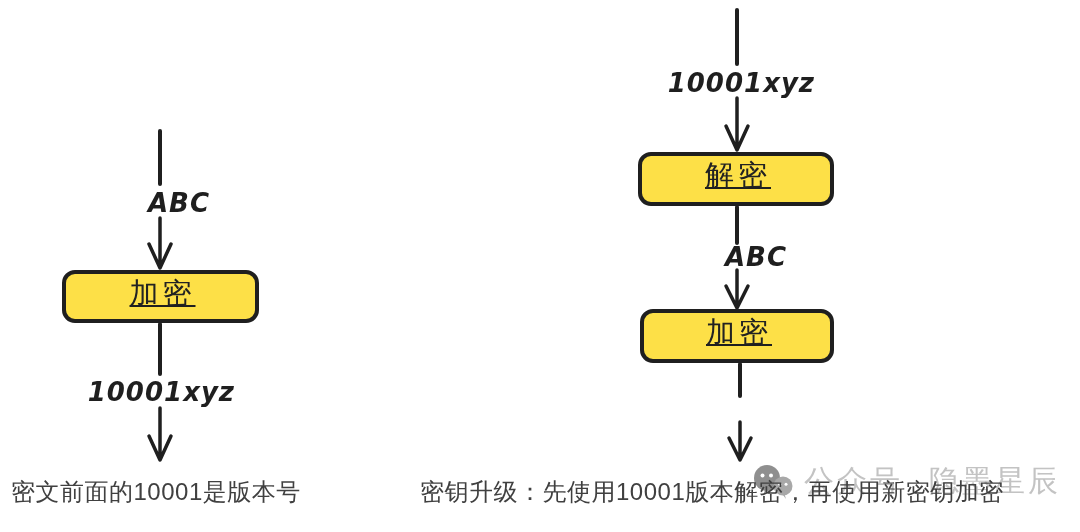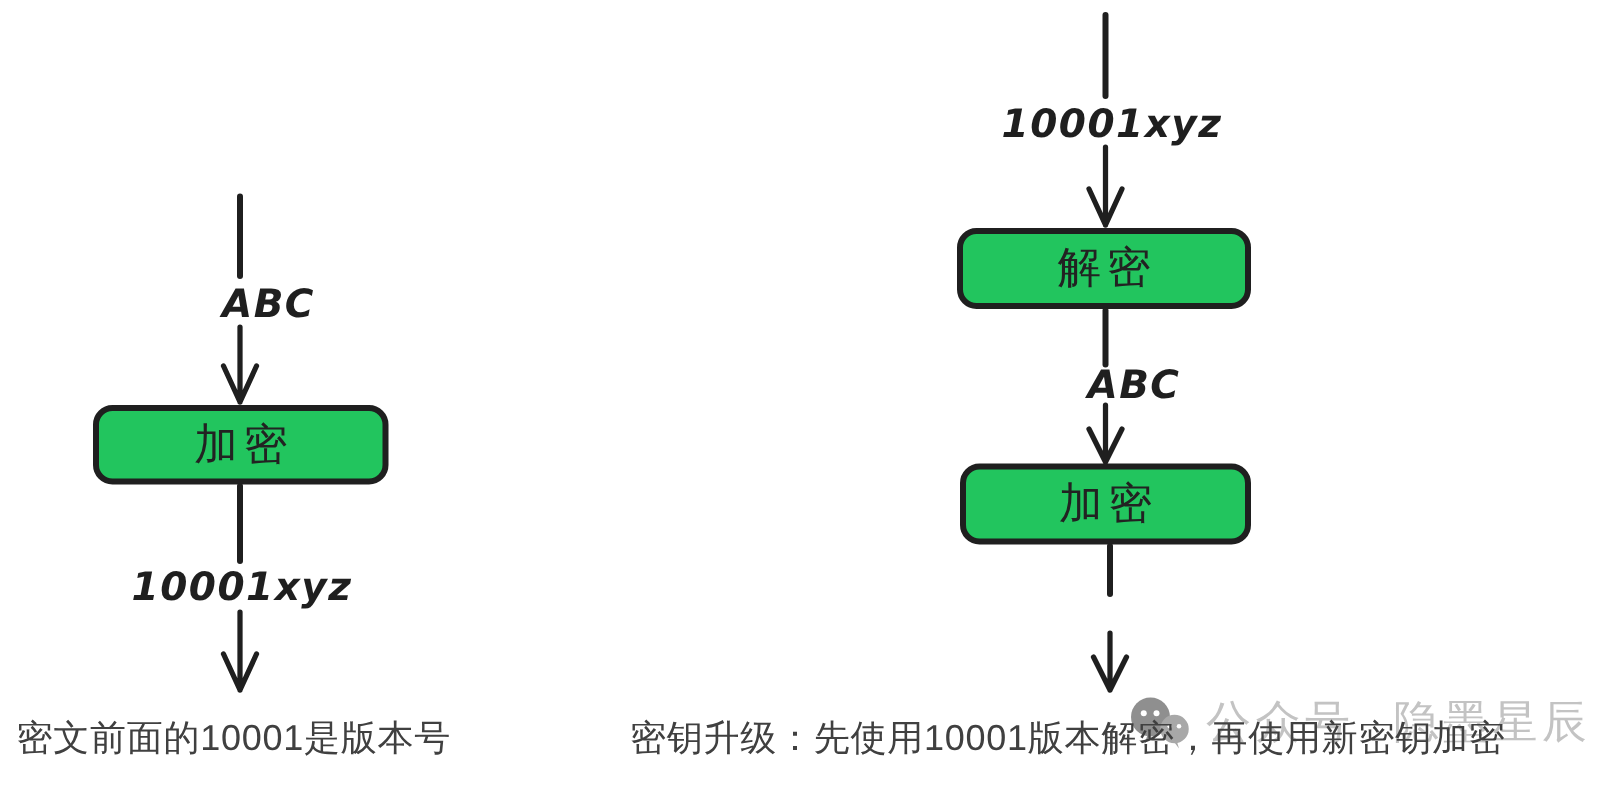--- a/index.html
+++ b/index.html
@@ -19,25 +19,26 @@
     position: absolute;
     width: 3.5px;
     background: #1f1f1f;
     border-radius: 2px;
   }
   .arrow-svg { position: absolute; }
   .node-box {
     position: absolute;
     border: 4px solid #1f1f1f;
     border-radius: 13px;
-    background: #22c55e;
+    background: #fde047;
     display: flex;
-    align-items: center;
+    align-items: flex-start;
     justify-content: center;
     box-sizing: border-box;
+    text-decoration: underline;
   }
   .node-label {
     font-size: 29px;
     font-weight: 500;
     color: #222222;
     letter-spacing: 4px;
     text-indent: 4px;
   }
   .hand-label {
     position: absolute;

